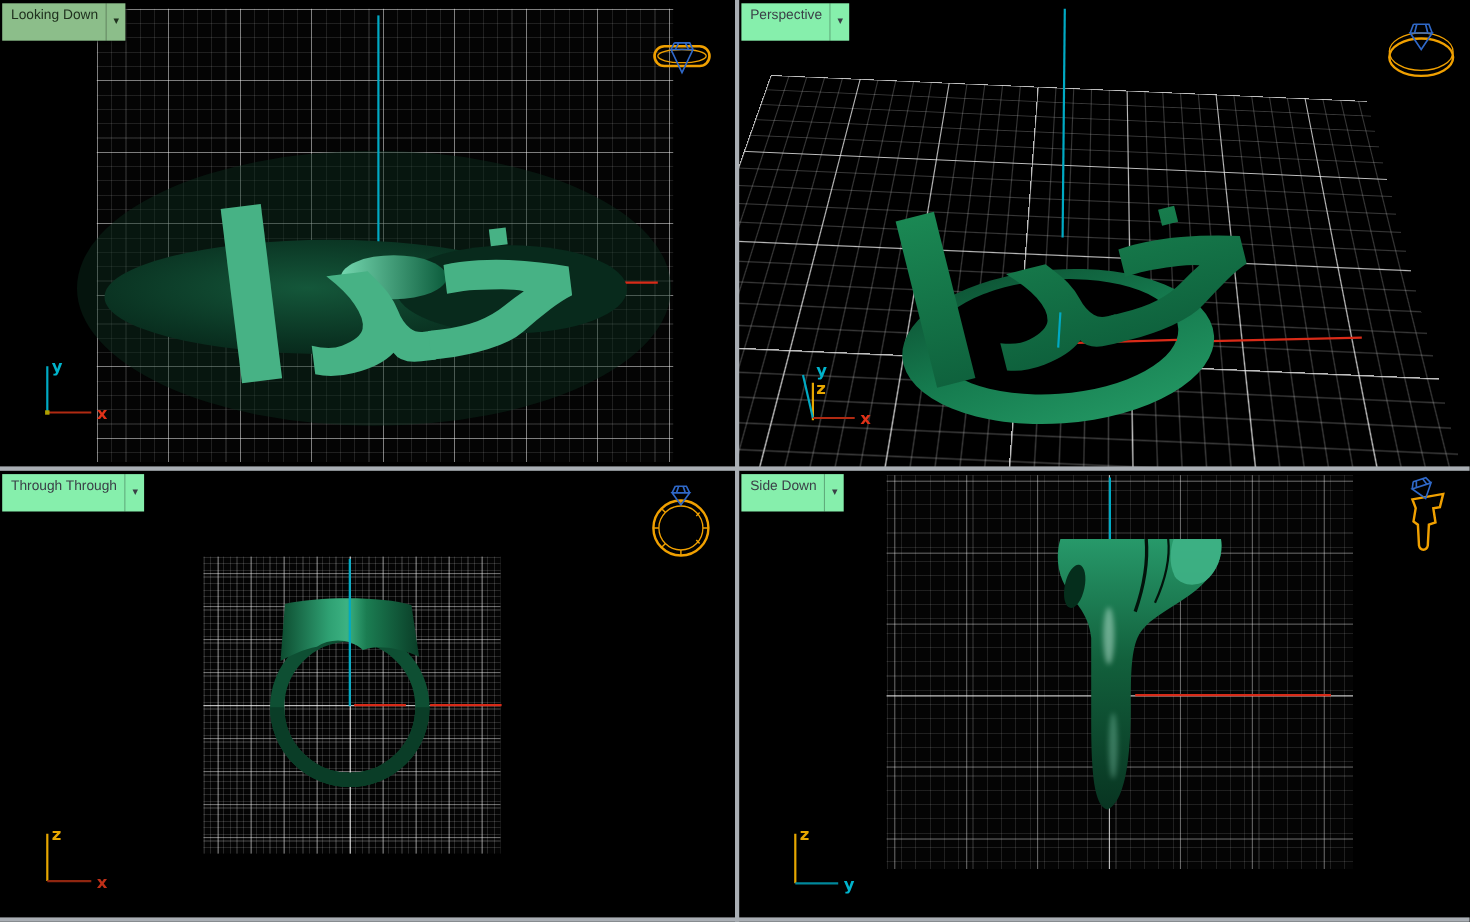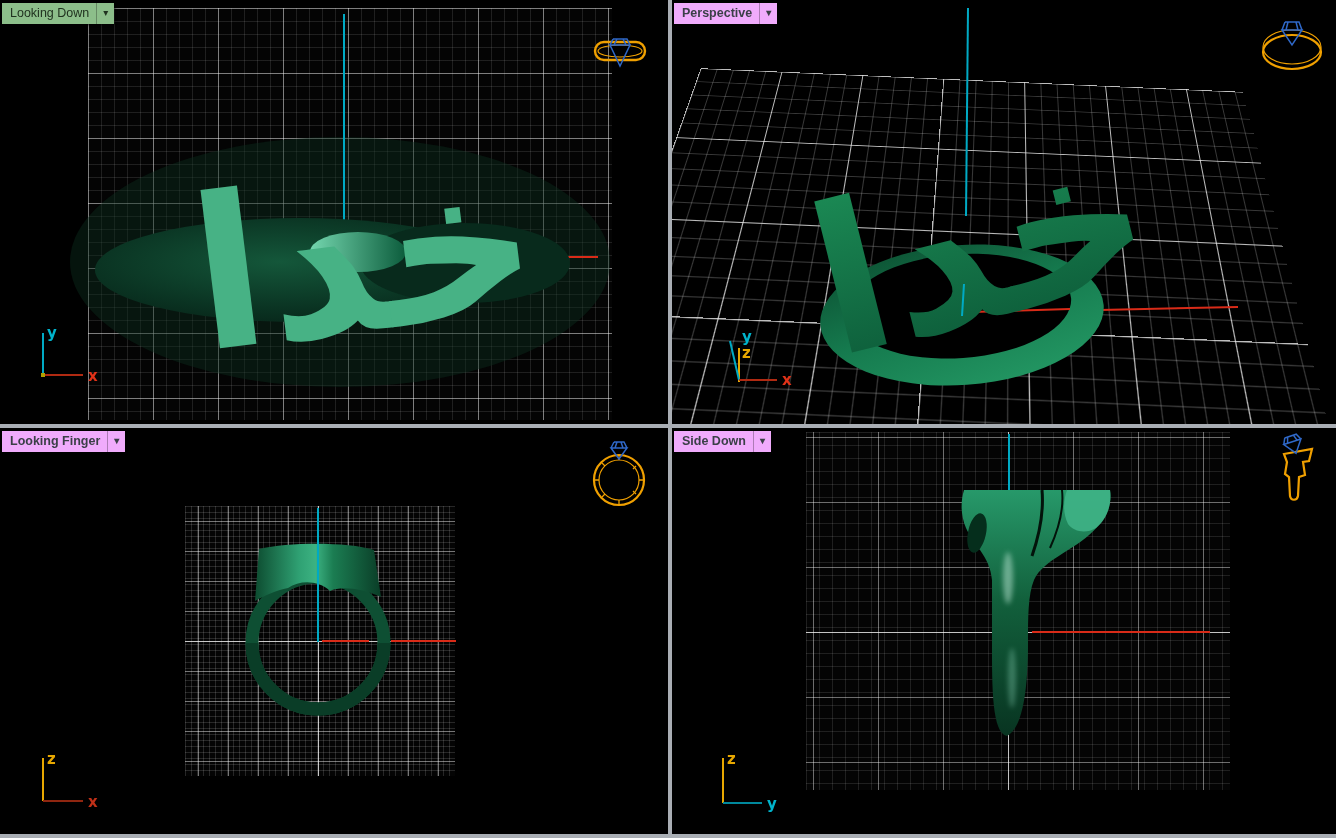--- a/index.html
+++ b/index.html
@@ -50,24 +50,24 @@
       repeating-linear-gradient(to bottom, rgba(235,235,235,.75) 0 1px, transparent 1px 85px),
       repeating-linear-gradient(to right, rgba(200,200,200,.28) 0 1px, transparent 1px 17px),
       repeating-linear-gradient(to bottom, rgba(200,200,200,.28) 0 1px, transparent 1px 17px);
   }
 
   svg.overlay{position:absolute;left:0;top:0;}
 
   
   .vp-label{position:absolute;top:3px;left:2px;display:flex;align-items:stretch;
     font-size:12.5px;line-height:16px;box-shadow:1px 1px 2px rgba(0,0,0,.7);cursor:default;}
-  .vp-label .name{padding:2px 7px 3px 8px;}
+  .vp-label .name{padding:2px 7px 16px 8px;}
   .vp-label .arrow{padding:2px 6px 3px 6px;border-left:1px solid rgba(0,0,0,.28);font-size:10px;
     display:flex;align-items:center;}
-  .vp-label.inactive{background:#f0abfc;color:#3a3f47;font-weight:bold;}
+  .vp-label.inactive{background:#86efac;color:#3a3f47;}
   .vp-label.active{background:#8cbe8a;color:#20321f;}
   .cal{font-family:"DejaVu Sans",sans-serif;font-weight:bold;}
   .axlbl{font-family:"DejaVu Sans",sans-serif;font-weight:bold;font-size:15px;}
 </style>
 </head>
 <body>
 
 <div id="stage">
 
   <div class="viewport" id="vp-tl">
@@ -195,21 +195,21 @@
       </g>
       <g transform="translate(592,14)">
         <circle cx="27" cy="38" r="25" fill="none" stroke="#f0a000" stroke-width="2.2"></circle>
         <circle cx="27" cy="38" r="20" fill="none" stroke="#f0a000" stroke-width="1.2"></circle>
         <path d="M 27 13 L 27 18 M 27 58 L 27 63 M 2 38 L 7 38 M 47 38 L 52 38 M 10 21 L 13 24 M 44 52 L 41 49 M 10 55 L 13 52 M 44 24 L 41 27" stroke="#f0a000" stroke-width="1.3"></path>
         <path d="M 19 6 L 35 6 L 27 17 Z M 22 0 L 32 0 L 35 6 M 22 0 L 19 6 M 25 0 L 23 6 M 29 0 L 31 6" fill="none" stroke="#2f68c8" stroke-width="1.5"></path>
       </g>
     </svg>
 
     <div class="vp-label inactive">
-      <span class="name">Looking Finger</span>
+      <span class="name">Through Through</span>
       <span class="arrow">▾</span>
     </div>
   </div>
 
   <div class="viewport" id="vp-br">
     <div class="grid" id="grid-br" style="left:134px;top:4px;width:424px;height:358px;"></div>
     <div class="axisline" style="left:336px;top:4px;width:1px;height:358px;"></div>
     <div class="axisline" style="left:134px;top:204px;width:424px;height:1px;"></div>
 
     <svg class="overlay" width="664" height="406" viewBox="0 0 664 406">

